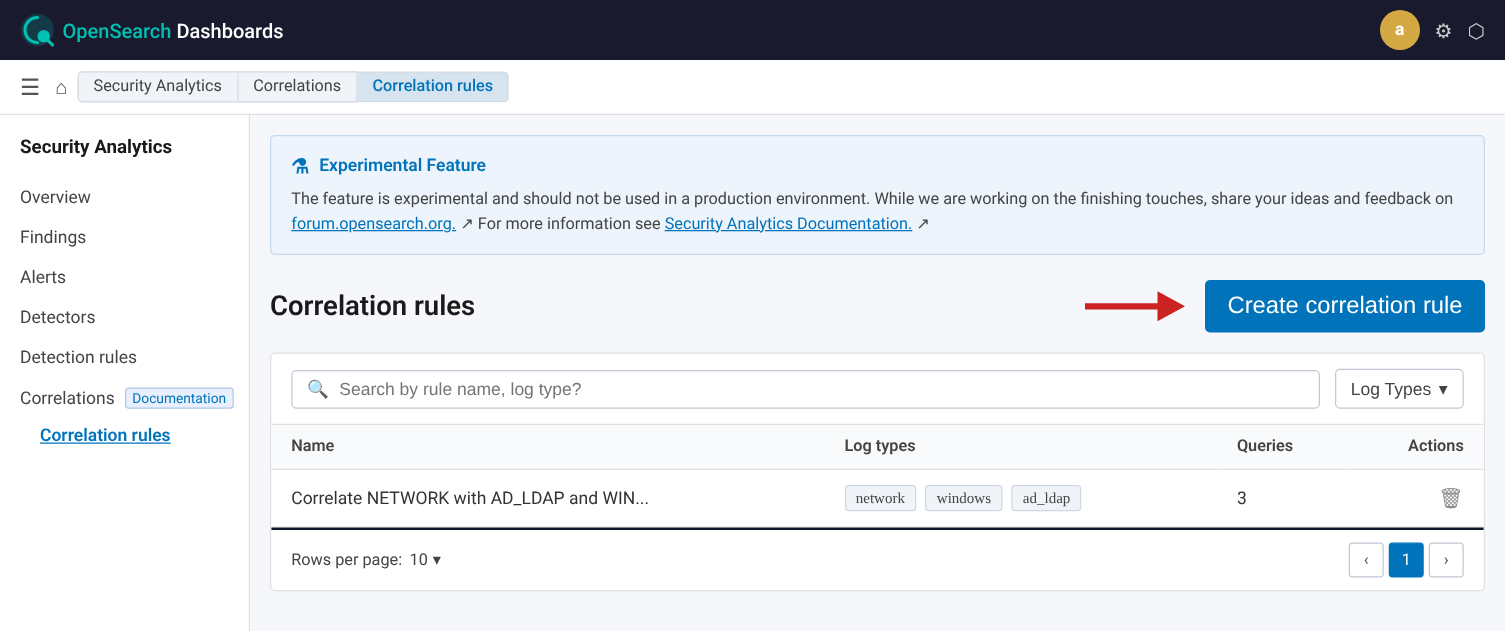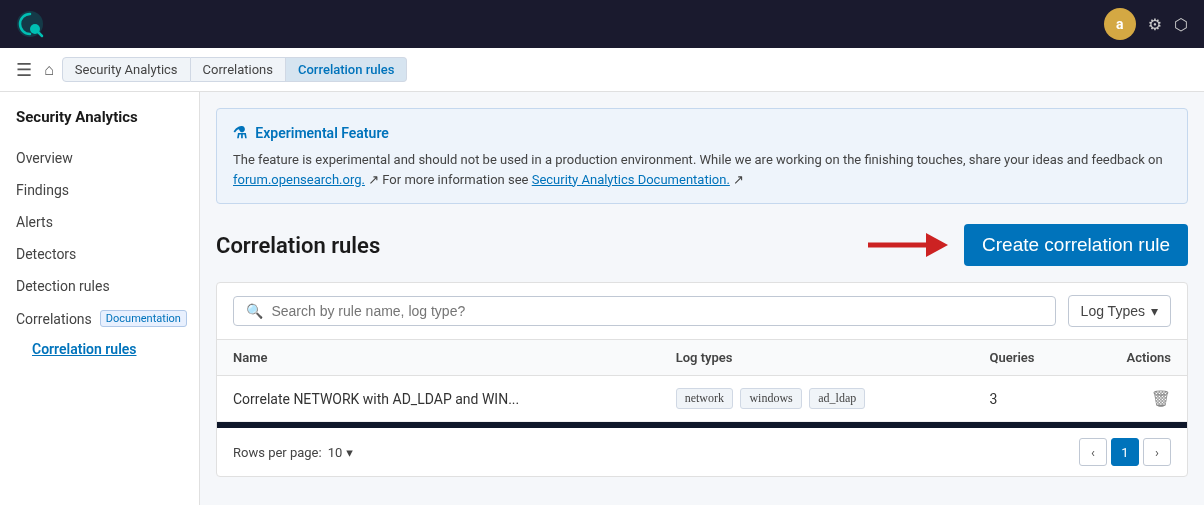--- a/index.html
+++ b/index.html
@@ -303,21 +303,21 @@
       cursor: pointer;
       font-size: 16px;
     }
 
     
     .pagination-bar {
       display: flex;
       align-items: center;
       justify-content: space-between;
       padding: 10px 16px;
-      border-top: 6px solid #0f172a;
+      border-top: 2px solid #0f172a;
       font-size: 13px;
       color: #444;
     }
     .rows-per-page {
       display: flex;
       align-items: center;
       gap: 6px;
     }
     .rows-select {
       display: flex;
@@ -360,20 +360,23 @@
 <body>
 
 <div class="top-nav">
   <div class="os-logo">
     <svg width="28" height="28" viewBox="0 0 28 28">
       <circle cx="14" cy="14" r="13" fill="#00bfb3" opacity="0.2"></circle>
       <path d="M14 4 C8.5 4 4 8.5 4 14 C4 19.5 8.5 24 14 24" stroke="#00bfb3" stroke-width="2.5" fill="none" stroke-linecap="round"></path>
       <circle cx="19" cy="19" r="5" fill="#00bfb3"></circle>
       <line x1="22.5" y1="22.5" x2="26" y2="26" stroke="#00bfb3" stroke-width="2.5" stroke-linecap="round"></line>
     </svg>
+    <span class="logo-text">
+      <span class="open">Open</span><span style="color:#00bfb3">Search</span><span style="color:white"> Dashboards</span>
+    </span>
   </div>
   <div class="nav-right">
     <div class="avatar">a</div>
     <span class="nav-icon">⚙</span>
     <span class="nav-icon">⬡</span>
   </div>
 </div>
 
 <div class="breadcrumb-bar">
   <span class="hamburger">☰</span>

